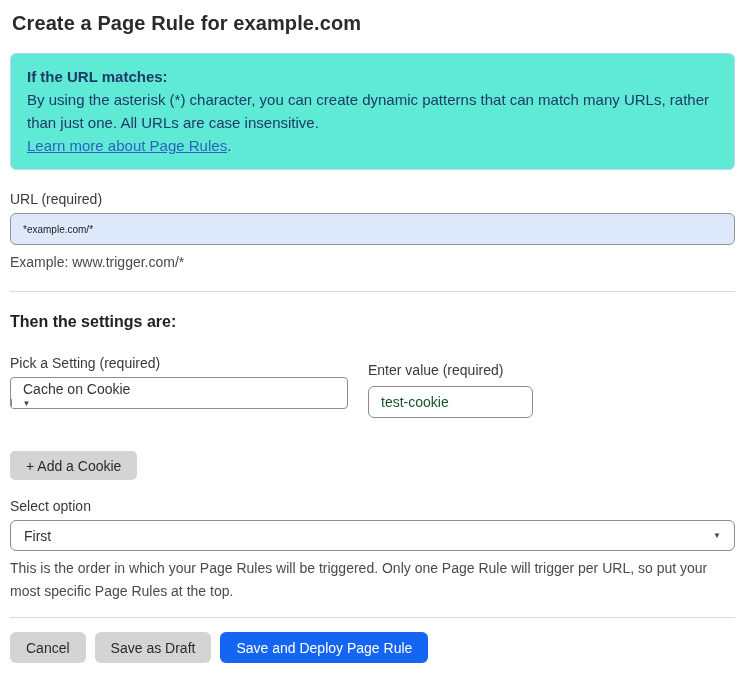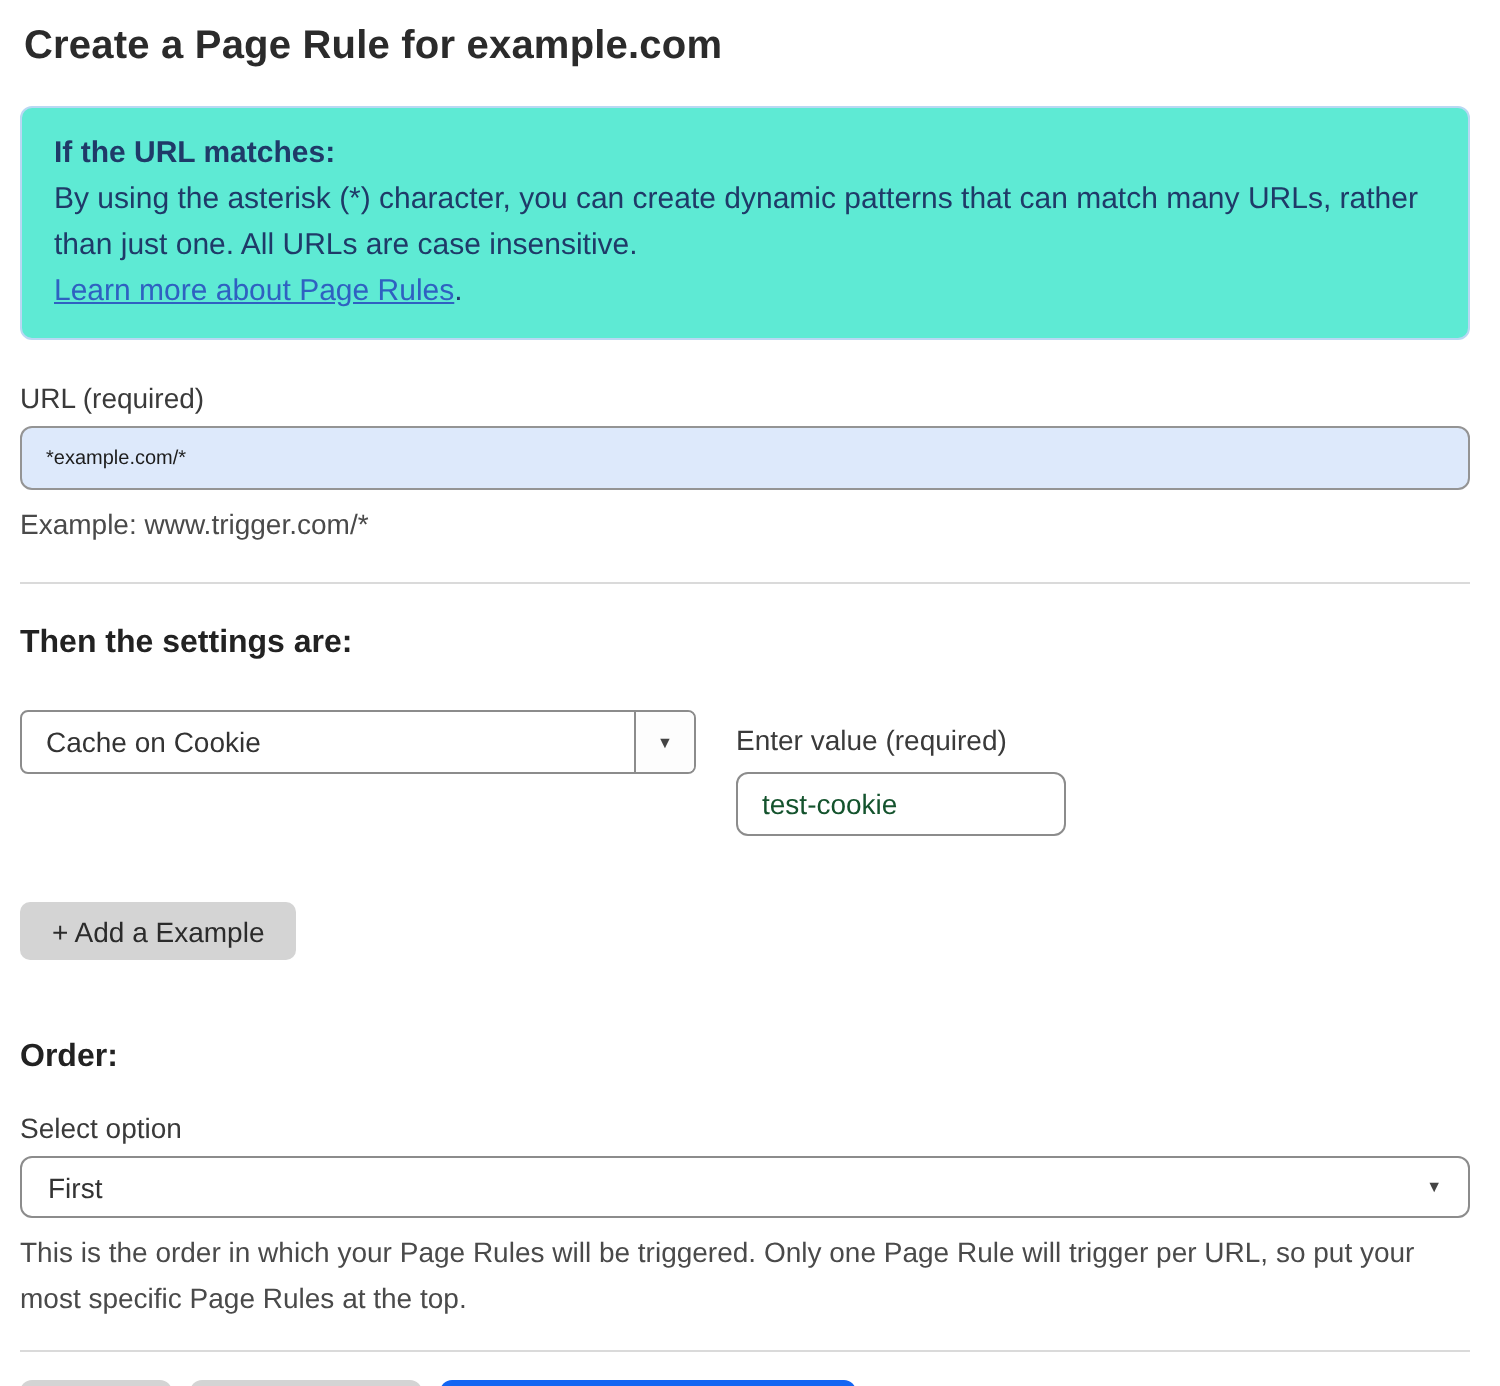--- a/index.html
+++ b/index.html
@@ -96,20 +96,21 @@
 
   .custom-select {
     display: flex;
     align-items: stretch;
     height: 32px;
     background: #ffffff;
     border: 1px solid #8c8c8c;
     border-radius: 4px;
     cursor: pointer;
     overflow: hidden;
+    flex-direction: column;
   }
   .custom-select .select-value {
     flex: 1;
     display: flex;
     align-items: center;
     padding: 0 12px;
     font-size: 14px;
     color: #333;
   }
   .custom-select .select-arrow {
@@ -211,36 +212,36 @@
   <label class="field-label">URL (required)</label>
   <input class="url-input" type="text" value="*example.com/*" style="">
   <div class="helper-text">Example: www.trigger.com/*</div>
 
   <hr class="divider">
 
   <h2 class="section-heading">Then the settings are:</h2>
 
   <div class="settings-row">
     <div class="setting-col">
+      <label class="field-label">Pick a Setting (required)</label>
       <div class="custom-select">
         <span class="select-value">Cache on Cookie</span>
         <span class="select-arrow">
             <span>▼</span>
           </span>
       </div>
     </div>
     <div class="value-col">
       <label class="field-label">Enter value (required)</label>
       <input class="value-input" type="text" value="test-cookie" style="">
     </div>
   </div>
 
-  <button class="btn btn-gray add-setting-btn">+ Add a Example</button>
-
-  <h2 class="section-heading order-heading">Order:</h2>
+  <button class="btn btn-gray add-setting-btn">+ Add a Cookie</button>
+
 
   <label class="field-label order-label">Select option</label>
   <div class="wide-select">
     <span>First</span>
     <span class="select-caret">▼</span>
   </div>
   <div class="helper-text">This is the order in which your Page Rules will be triggered. Only one Page Rule will trigger per URL, so put your most specific Page Rules at the top.</div>
 
   <hr class="divider footer-divider">
 

